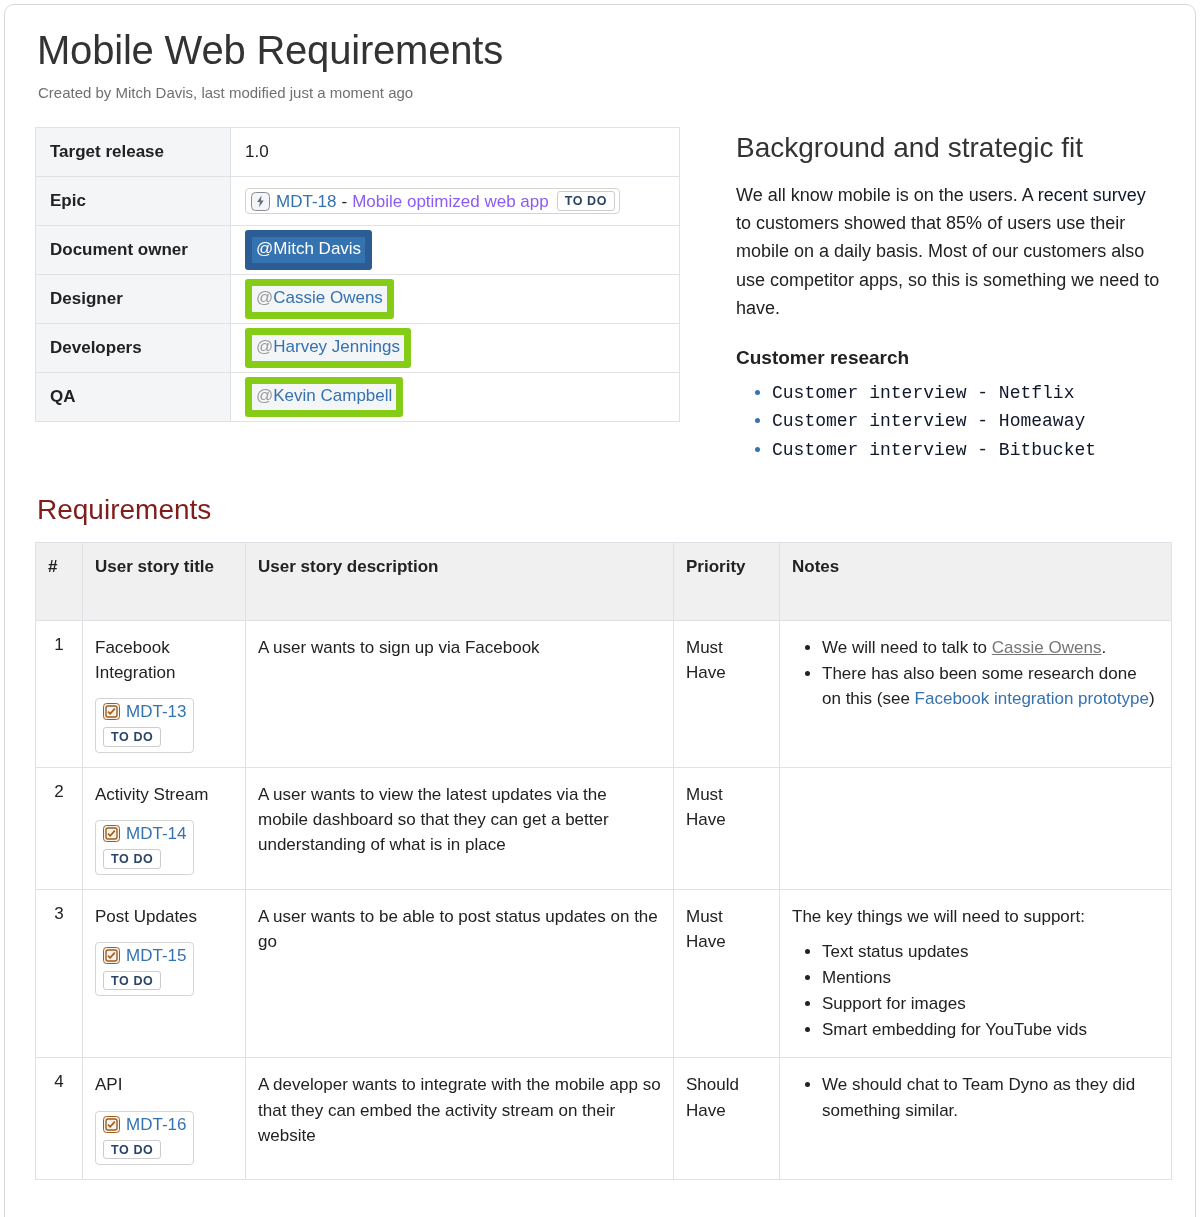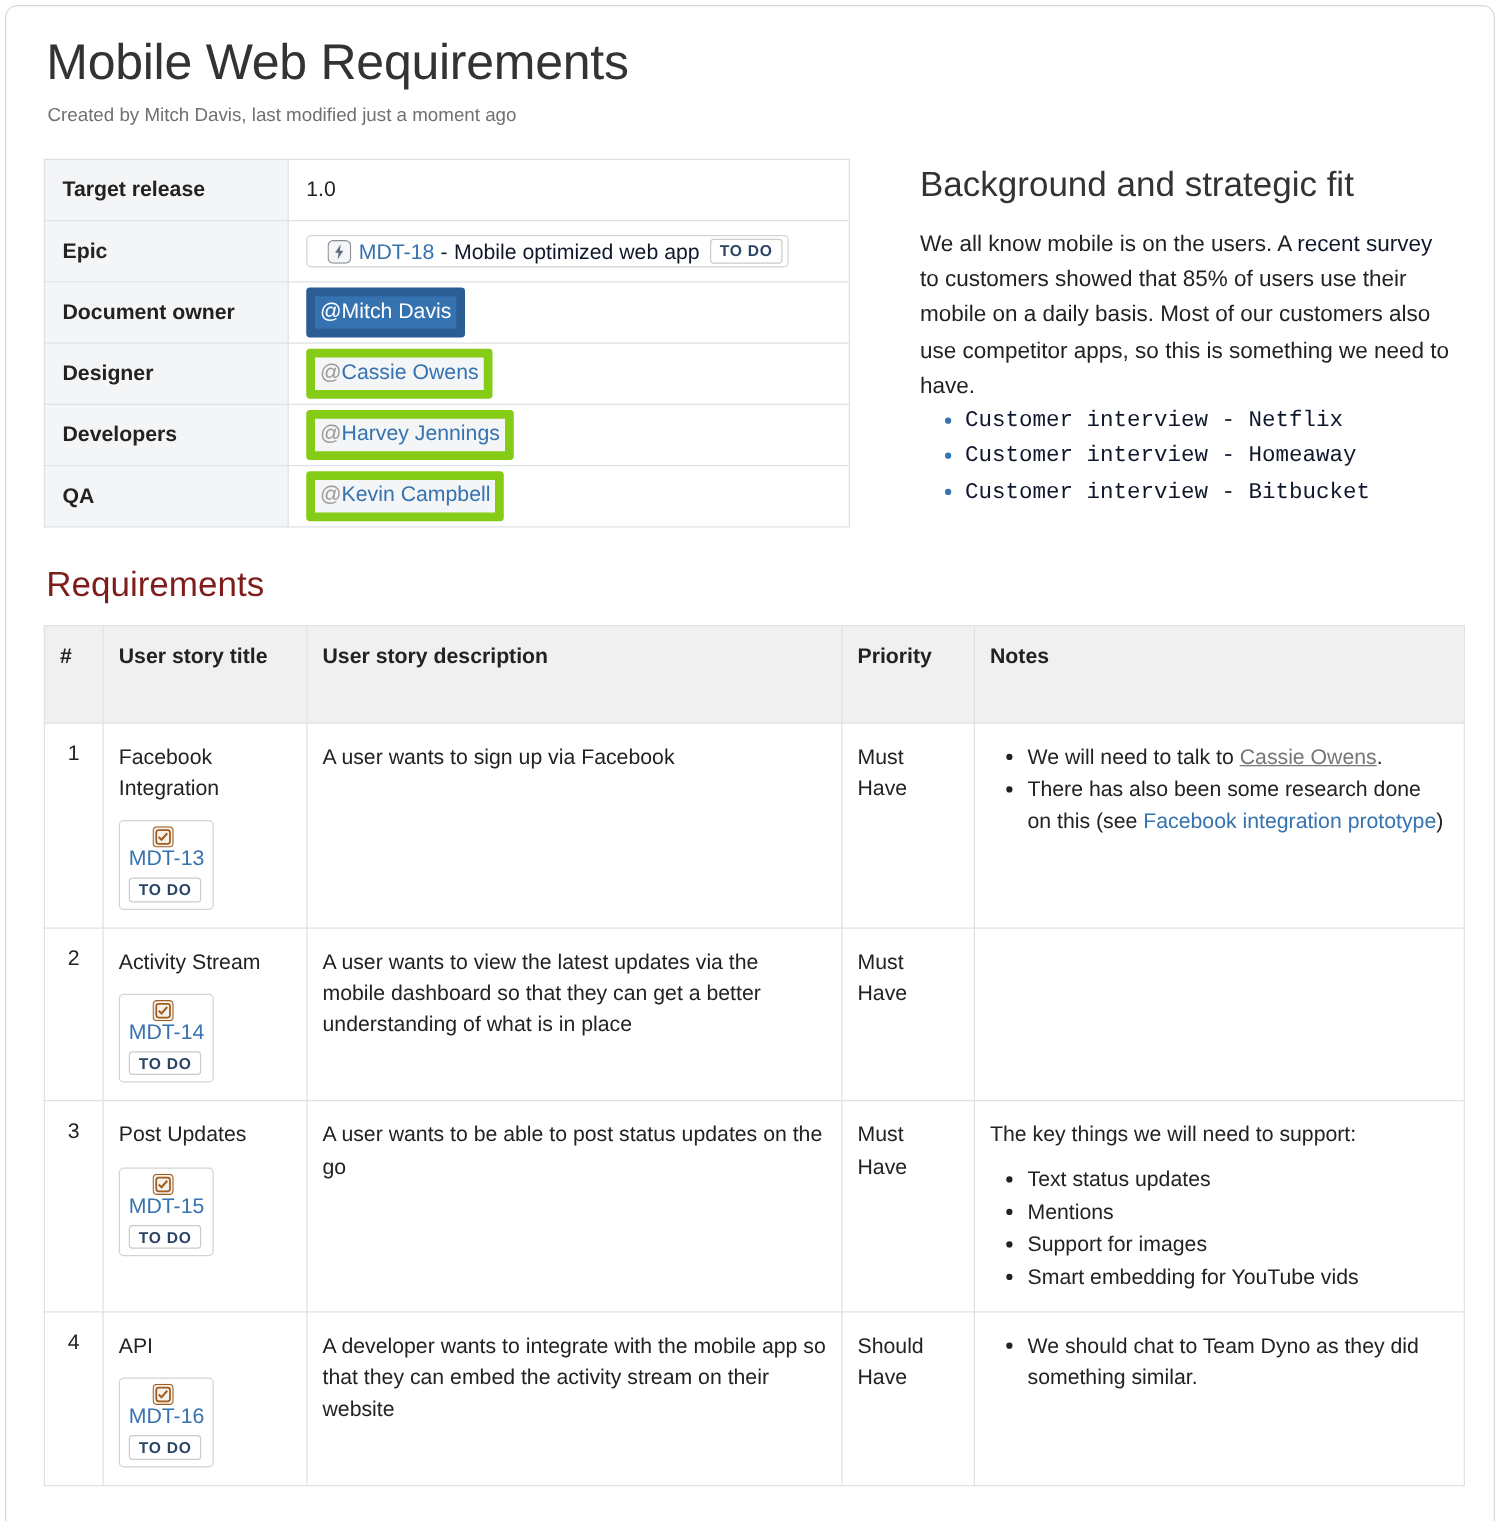--- a/index.html
+++ b/index.html
@@ -69,28 +69,28 @@
   }
   table.info td.v{ background:#fff; color:#222; }
 
   
   .jira-pill{
     display:inline-flex;
     align-items:center;
     border:1px solid #d4d4d4;
     border-radius:4px;
     background:#fff;
-    padding:2px 4px 2px 16px;
+    padding:2px 4px 2px 5px;
     vertical-align:middle;
     line-height:1;
   }
   .jira-pill .ico{ margin-right:6px; display:inline-flex; }
   .jira-key{ color:#3572b0; font-size:17px; }
   .jira-sep{ color:#222; font-size:17px; }
-  .jira-sum{ color:#0f172a; font-size:17px;text-align:center; }
+  .jira-sum{ color:#8b5cf6; font-size:17px;text-align:center; }
   .lozenge{
     display:inline-block;
     border:1px solid #ccc;
     border-radius:3px;
     background:#fff;
     color:#2a4466;
     font-size:12.5px;
     font-weight:bold;
     letter-spacing:.6px;
     padding:3px 7px 2px;
@@ -205,21 +205,21 @@
   .title-text{ line-height:1.48; }
 
   .issue-box{
     display:inline-block;
     border:1px solid #d4d4d4;
     border-radius:4px;
     background:#fff;
     padding:4px 7px 5px;
     margin-top:13px;
   }
-  .issue-row{ display:flex; align-items:center;flex-direction:column; }
+  .issue-row{ display:flex; align-items:center; }
   .issue-row .ico{ margin-right:6px; display:inline-flex; }
   .issue-key{ color:#3572b0; font-size:17px; line-height:1; }
   .issue-loz{
     display:inline-block;
     border:1px solid #ccc;
     border-radius:3px;
     background:#fff;
     color:#2a4466;
     font-size:12.5px;
     font-weight:bold;
@@ -300,20 +300,21 @@
             </td>
           </tr>
         </tbody>
       </table>
     </div>
 
     <div class="col-right">
       <h2 class="sect">Background and strategic fit</h2>
       <p class="body"><span>We all know mobile is on the users. A </span><a class="lnk" href="#">recent survey</a><span> to customers showed that 85% of users use their mobile on a daily basis. Most of our customers also use competitor apps, so this is something we need to have.</span></p>
 
+      <h3 class="sub">Customer research</h3>
       <ul class="links">
         <li><a class="lnk" href="#">Customer interview - Netflix</a></li>
         <li><a class="lnk" href="#">Customer interview - Homeaway</a></li>
         <li><a class="lnk" href="#">Customer interview - Bitbucket</a></li>
       </ul>
     </div>
   </div>
 
   <h2 class="req-title">Requirements</h2>
 

